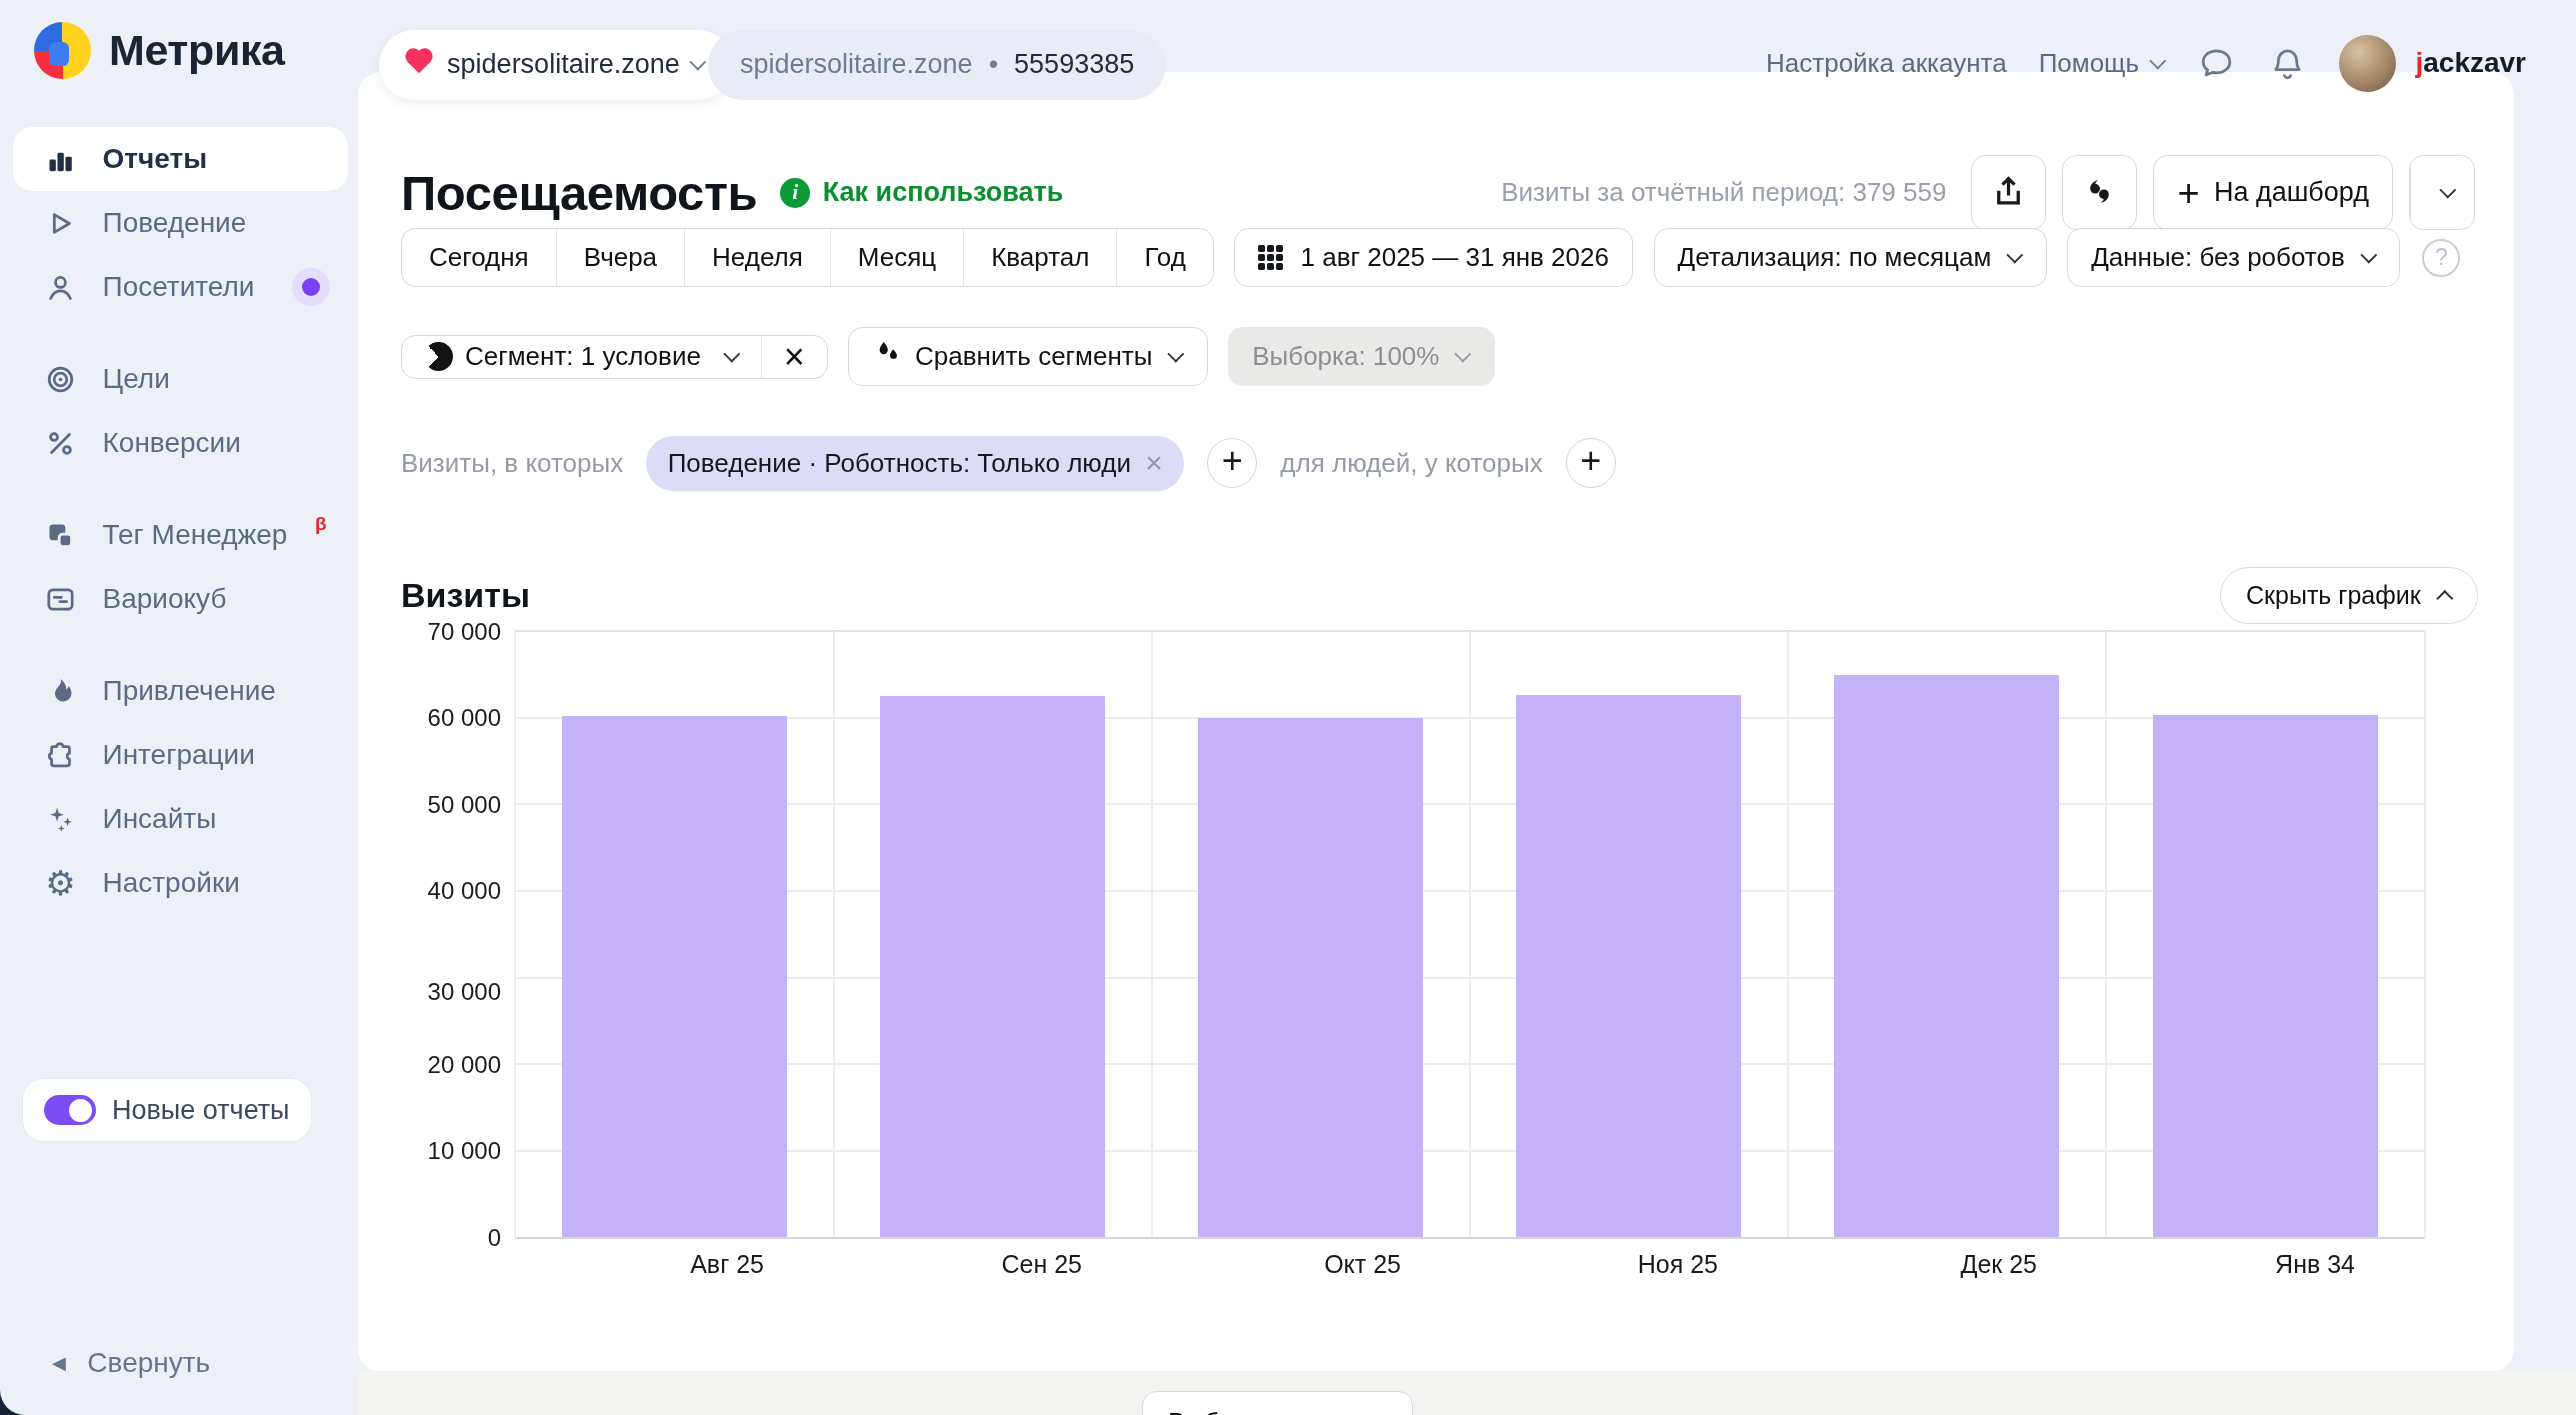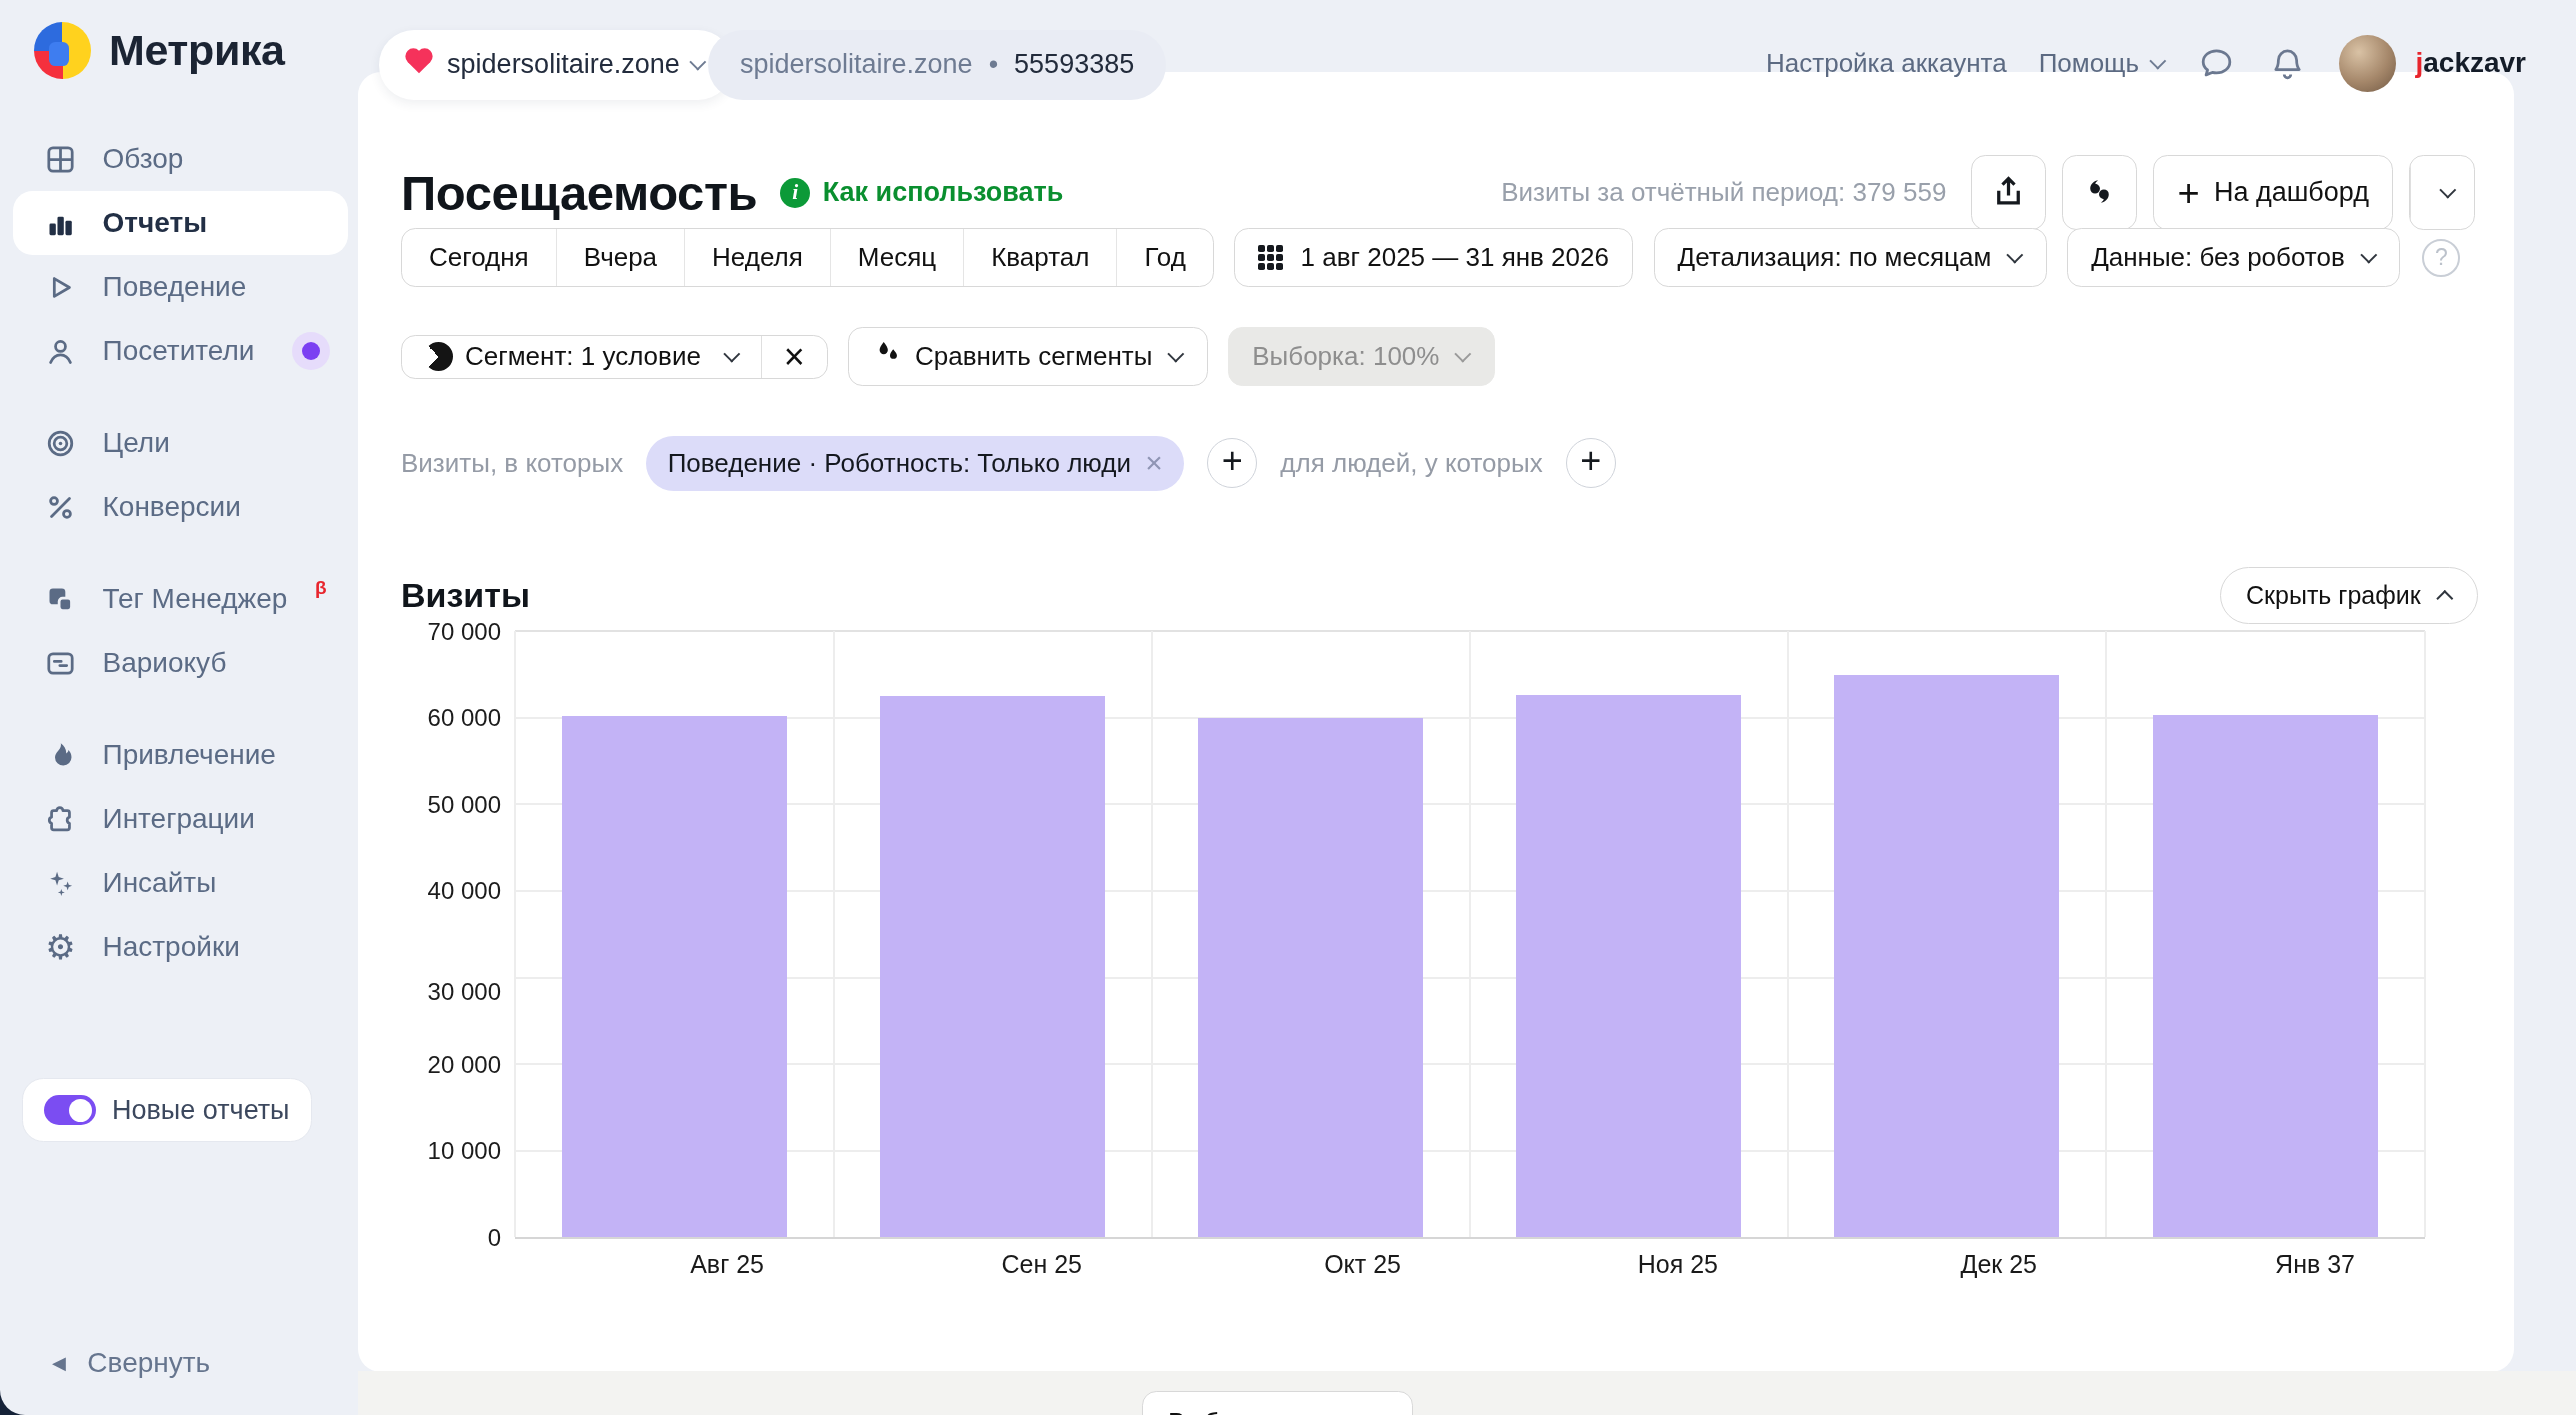--- a/index.html
+++ b/index.html
@@ -134,29 +134,20 @@
 
   <aside class="sidebar">
     <div class="logo">
       <span class="logo-mark">
           <i class="lm-notch"></i>
         </span>
       <span class="logo-text">Метрика</span>
     </div>
     <nav class="side-nav" id="sideNav">
         <div class="side-group">
-          <div class="side-item">
-            <span class="side-icon">
-              <svg viewBox="0 0 24 24" fill="none" stroke="currentColor" stroke-width="2">
-                <rect x="3.5" y="3.5" width="17" height="17" rx="3"></rect>
-                <path d="M12 3.5v17M3.5 12h17"></path>
-              </svg>
-            </span>
-            <span class="side-label">Обзор</span>
-          </div>
           <div class="side-item active">
             <span class="side-icon">
               <svg viewBox="0 0 24 24" fill="currentColor">
                 <rect x="4" y="12" width="4.6" height="8.5" rx="1"></rect>
                 <rect x="9.8" y="7" width="4.6" height="13.5" rx="1"></rect>
                 <rect x="15.6" y="10" width="4.6" height="10.5" rx="1"></rect>
               </svg>
             </span>
             <span class="side-label">Отчеты</span>
           </div>
@@ -446,21 +437,21 @@
         <div class="bar" title="Ноя 25: 62600" style="left: 1001px; height: 542px; background: rgb(195, 179, 246);"></div>
         <div class="bar" title="Дек 25: 64800" style="left: 1319px; height: 562px; background: rgb(195, 179, 246);"></div>
         <div class="bar" title="Янв 26: 60300" style="left: 1638px; height: 522px; background: rgb(195, 179, 246);"></div>
       </div>
     <div class="xaxis" id="xAxis">
         <div class="xtick" style="left: 70px;">Авг 25</div>
         <div class="xtick" style="left: 388px;">Сен 25</div>
         <div class="xtick" style="left: 707px;">Окт 25</div>
         <div class="xtick" style="left: 1024px;">Ноя 25</div>
         <div class="xtick" style="left: 1343px;">Дек 25</div>
-        <div class="xtick" style="left: 1661px;">Янв 37</div>
+        <div class="xtick" style="left: 1661px;">Янв 34</div>
       </div>
   </main>
 
   <div class="bottom-strip">
     <button class="goal-btn">
       <span>Выберите цель</span>
       <i class="chev dark"></i>
     </button>
   </div>
 

